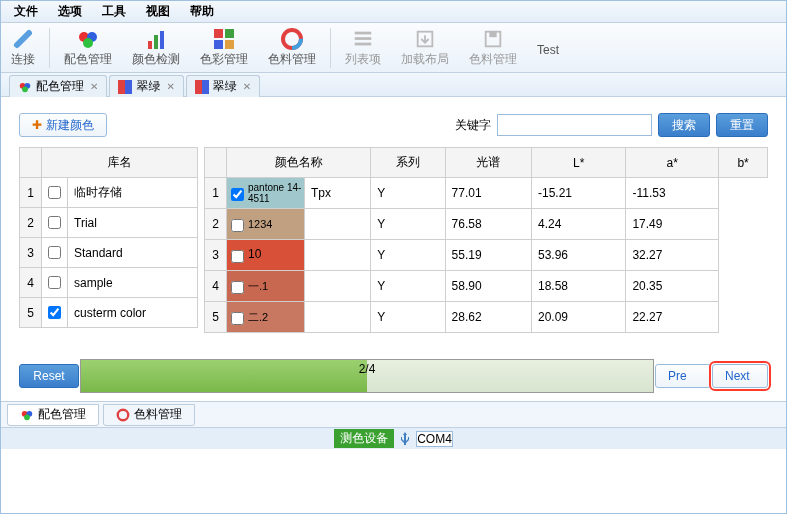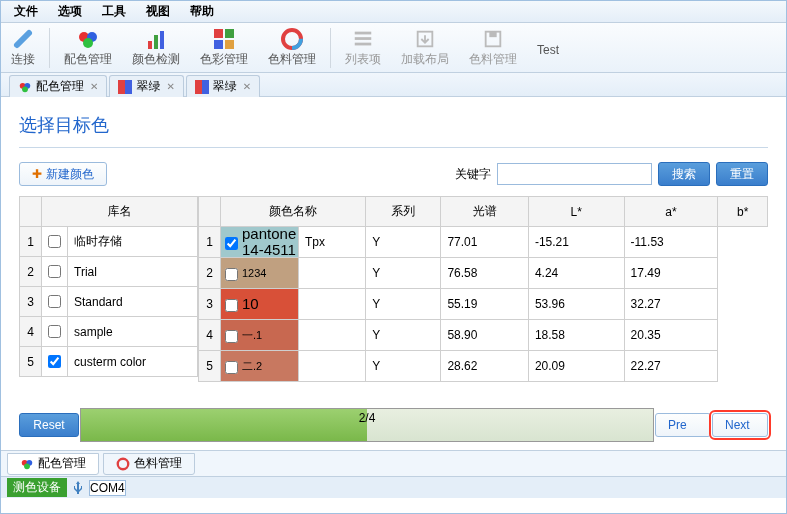--- a/index.html
+++ b/index.html
@@ -15,41 +15,41 @@
 .tab { height: 22px; display: flex; align-items: center; padding: 0 8px; border:1px solid #bcd; border-bottom:none; margin-right:2px; background:#e8f0f8; border-radius:3px 3px 0 0; position:relative; top:1px;}
 .tab.active { background:#fff; }
 .tab-x { margin-left:6px; color:#888; font-size:10px; }
 .tab-icon { width:14px; height:14px; margin-right:4px; }
 .content { padding: 16px 18px; background:#fff; }
 .title { font-size: 18px; color:#2266cc; margin-bottom: 14px; border-bottom:1px solid #c8d8e8; padding-bottom:10px;}
 .row-controls { display:flex; align-items:center; gap:6px; margin-bottom:10px;}
 .btn { height:24px; padding:0 12px; border:1px solid #9bbbdd; background:linear-gradient(#fdfefe,#eef4fa); border-radius:3px; display:inline-flex; align-items:center; gap:4px; cursor:default;}
 .btn-blue { background:linear-gradient(#5a9edc,#3a7ecc); color:#fff; border:1px solid #2a6ebc; text-align:center; justify-content:center;}
 .input { height:22px; border:1px solid #9bbbdd; padding:0 4px; width: 155px;}
-.grid-wrap { display:flex; }
+.grid-wrap { display:flex; gap:6px;}
 .left-grid { width: 179px; }
 .right-grid { flex:1; }
 table { border-collapse: collapse; width:100%; }
 th, td { border:1px solid #cfcfcf; height:30px; padding:0 6px; text-align:left; background:#fff; font-weight:normal;}
 th { background:#f4f4f4; text-align:center; }
 td.rownum { width:22px; text-align:center; background:#f4f4f4; border-right:1px solid #cfcfcf;}
 td.chk { width:20px; text-align:center; }
 td.swatch-cell { padding:0; width:78px;}
 .swatch { display:flex; align-items:center; height:30px; padding-left:4px; gap:4px;}
 input[type=checkbox]{ margin:0; position:relative; top:1px;}
 .footer-bar { display:flex; align-items:center; gap:1px; padding: 10px 18px 8px 18px;}
 .reset-btn { width:60px; }
 .progress { flex:1; height:34px; border:1px solid #999; background: linear-gradient(#e8efe0,#d8e4d0); position:relative;}
 .progress-fill { height:100%; background: linear-gradient(#9cd070,#7ab84a); }
 .progress-text { position:absolute; top:0; left:0; right:0; text-align:center; line-height:18px;}
 .nav-btn { width:56px; }
 .next-highlight { outline: 2px solid #ff3a2a; outline-offset:1px; }
 .bottom-tabs { display:flex; align-items:center; height:26px; border-top:1px solid #c0d0e0; background:#f0f6fc; padding-left:6px;}
 .bt-tab { display:flex; align-items:center; gap:4px; padding:0 12px; height:22px; border:1px solid #bcd; background:#fff; border-radius:0 0 3px 3px; margin-right:4px;}
-.statusbar { height:22px; background:#e4eef8; border-top:1px solid #c0d0e0; display:flex; align-items:center; justify-content:flex-start; padding:0 6px; gap:6px;}
+.statusbar { height:22px; background:#e4eef8; border-top:1px solid #c0d0e0; display:flex; align-items:center; justify-content:center; padding:0 6px; gap:6px;}
 .stat-green { background:#3aa030; color:#fff; padding:1px 6px;}
 .stat-port { border:1px solid #9bbbdd; padding:0 0; background:#fff;}
 .icon-usb { width:10px; height:14px;}
 </style>
 </head>
 <body>
 
 <div class="menubar">
   <span>文件</span>
   <span>选项</span>
@@ -164,21 +164,20 @@
       <svg class="tab-icon" viewBox="0 0 24 24">
         <rect width="24" height="24" fill="#e04040"></rect>
         <rect x="12" width="12" height="24" fill="#4060e0"></rect>
       </svg>
       <span>翠绿</span>
       <span class="tab-x">✕</span>
     </div>
 </div>
 
 <div class="content">
-  <div class="title">选择目标色</div>
 
   <div class="row-controls">
     <button class="btn" style="color:#2266cc">
         <span style="color:#e07000">✚</span>
         <span>新建颜色</span>
       </button>
     <div style="flex:1"></div>
     <span>关键字</span>
     <input class="input" value="" style="">
     <button class="btn btn-blue" style="width:52px">搜索</button>
@@ -235,21 +234,21 @@
           <th>a*</th>
           <th>b*</th>
         </tr>
         </tbody>
           <tbody id="right-rows">
             <tr>
               <td class="rownum">1</td>
   <td class="swatch-cell">
                 <div class="swatch" style="background:#a0c8cc">
                   <input type="checkbox" checked="" style="">
-                  <span style="font-size:15px;line-height:1.1">pantone 14-4511</span>
+                  <span style="font-size:10px;line-height:1.1">pantone 14-4511</span>
                 </div>
               </td>
   <td>Tpx</td>
   <td>Y</td>
   <td>77.01</td>
   <td>-15.21</td>
   <td>-11.53</td>
             </tr>
             <tr>
               <td class="rownum">2</td>
@@ -263,21 +262,21 @@
   <td>Y</td>
   <td>76.58</td>
   <td>4.24</td>
   <td>17.49</td>
             </tr>
             <tr>
               <td class="rownum">3</td>
   <td class="swatch-cell">
                 <div class="swatch" style="background:#d85038">
                   <input type="checkbox" style="">
-                  <span style="font-size:15px;line-height:1.1">10</span>
+                  <span style="font-size:12px;line-height:1.1">10</span>
                 </div>
               </td>
   <td></td>
   <td>Y</td>
   <td>55.19</td>
   <td>53.96</td>
   <td>32.27</td>
             </tr>
             <tr>
               <td class="rownum">4</td>

